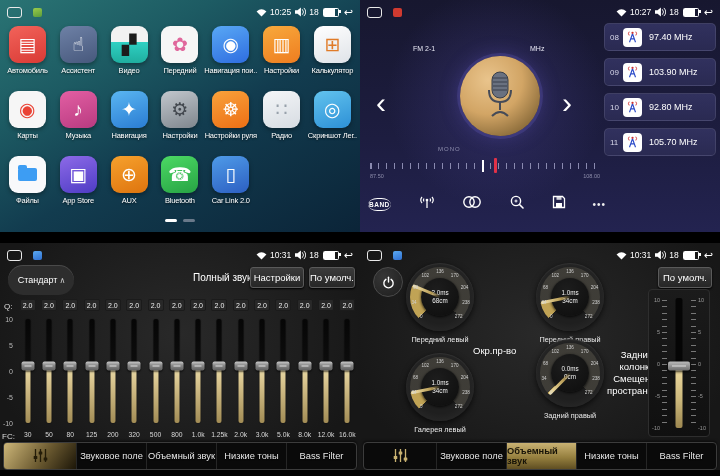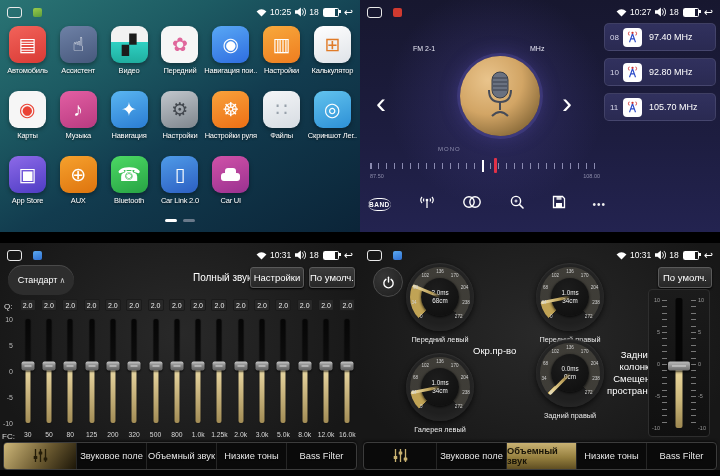--- a/index.html
+++ b/index.html
@@ -252,29 +252,35 @@
         <div class="app">
           <div class="app-ic" style="background:linear-gradient(160deg,#f9a23b,#ec6f15)">
             <span class="app-glyph " style="color:#fff">☸</span>
           </div>
           <div class="app-label">Настройки руля</div>
         </div>
         <div class="app">
           <div class="app-ic" style="background:linear-gradient(160deg,#f4f6f8,#d7dce2)">
             <span class="app-glyph " style="color:#98a1ab">∷</span>
           </div>
-          <div class="app-label">Файлы</div>
+          <div class="app-label">Радио</div>
         </div>
         <div class="app">
           <div class="app-ic" style="background:linear-gradient(160deg,#62c3ee,#2d90d6)">
             <span class="app-glyph " style="color:#fff">◎</span>
           </div>
           <div class="app-label">Скриншот Лег..</div>
         </div>
         <div class="app">
+          <div class="app-ic" style="background:#f8f9fb">
+            <span class="app-glyph g-folder" style="color:#3d9df3"></span>
+          </div>
+          <div class="app-label">Файлы</div>
+        </div>
+        <div class="app">
           <div class="app-ic" style="background:linear-gradient(160deg,#8d6ae8,#4e3cc4)">
             <span class="app-glyph " style="color:#fff">▣</span>
           </div>
           <div class="app-label">App Store</div>
         </div>
         <div class="app">
           <div class="app-ic" style="background:linear-gradient(160deg,#f6a12d,#de740e)">
             <span class="app-glyph " style="color:#fff">⊕</span>
           </div>
           <div class="app-label">AUX</div>
@@ -283,26 +289,20 @@
           <div class="app-ic" style="background:linear-gradient(160deg,#4cd964,#27a344)">
             <span class="app-glyph " style="color:#fff">☎</span>
           </div>
           <div class="app-label">Bluetooth</div>
         </div>
         <div class="app">
           <div class="app-ic" style="background:linear-gradient(160deg,#4f9be8,#2c5fc2)">
             <span class="app-glyph " style="color:#fff">▯</span>
           </div>
           <div class="app-label">Car Link 2.0</div>
-        </div>
-        <div class="app">
-          <div class="app-ic" style="background:linear-gradient(160deg,#d052a8,#9a3190)">
-            <span class="app-glyph g-car" style="color:#fff"></span>
-          </div>
-          <div class="app-label">Car UI</div>
         </div>
       </div>
     <div class="page-dots">
       <span class="dot active"></span>
       <span class="dot"></span>
     </div>
   </section>
 
   <section class="quad" id="q-tr">
     <div class="statusbar" id="sb-tr">
@@ -381,20 +381,31 @@
           <span class="r-ticon">
             <svg width="15" height="15" viewBox="0 0 16 16">
               <path d="M8 4 L4.8 13 M8 4 L11.2 13 M6.2 9.5 L9.8 9.5" stroke="#2a49c8" stroke-width="1.2" fill="none"></path>
               <circle cx="8" cy="3" r="1.2" fill="#d03333"></circle>
               <path d="M4.5 1.8 Q2.8 3.8 4.5 5.8 M11.5 1.8 Q13.2 3.8 11.5 5.8" stroke="#d03333" stroke-width="1" fill="none"></path>
             </svg>
           </span>
           <span class="r-sfreq">97.40 MHz</span>
         </div>
         <div class="r-station">
+          <span class="r-num">09</span>
+          <span class="r-ticon">
+            <svg width="15" height="15" viewBox="0 0 16 16">
+              <path d="M8 4 L4.8 13 M8 4 L11.2 13 M6.2 9.5 L9.8 9.5" stroke="#2a49c8" stroke-width="1.2" fill="none"></path>
+              <circle cx="8" cy="3" r="1.2" fill="#d03333"></circle>
+              <path d="M4.5 1.8 Q2.8 3.8 4.5 5.8 M11.5 1.8 Q13.2 3.8 11.5 5.8" stroke="#d03333" stroke-width="1" fill="none"></path>
+            </svg>
+          </span>
+          <span class="r-sfreq">103.90 MHz</span>
+        </div>
+        <div class="r-station">
           <span class="r-num">10</span>
           <span class="r-ticon">
             <svg width="15" height="15" viewBox="0 0 16 16">
               <path d="M8 4 L4.8 13 M8 4 L11.2 13 M6.2 9.5 L9.8 9.5" stroke="#2a49c8" stroke-width="1.2" fill="none"></path>
               <circle cx="8" cy="3" r="1.2" fill="#d03333"></circle>
               <path d="M4.5 1.8 Q2.8 3.8 4.5 5.8 M11.5 1.8 Q13.2 3.8 11.5 5.8" stroke="#d03333" stroke-width="1" fill="none"></path>
             </svg>
           </span>
           <span class="r-sfreq">92.80 MHz</span>
         </div>

